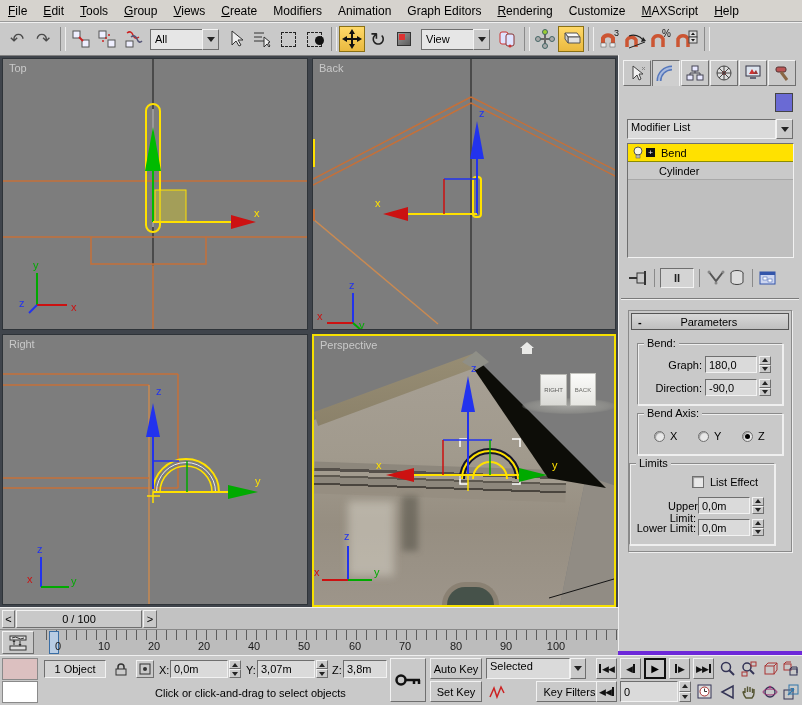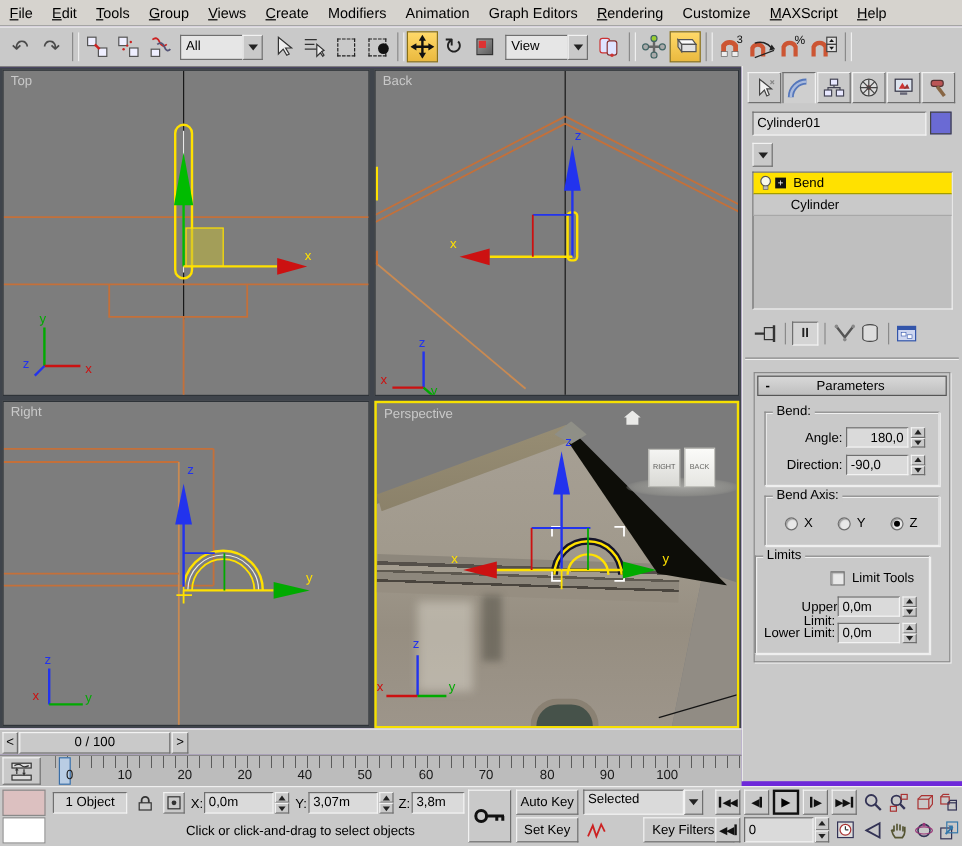--- a/index.html
+++ b/index.html
@@ -438,24 +438,24 @@
           <rect x="6" y="13" width="6" height="2" fill="#667"></rect>
         </svg>
     </div>
     <div class="tab raised" style="left:149px;">
       <svg width="18" height="18">
           <rect x="3" y="3" width="10" height="5" rx="2" fill="#b55" stroke="#533"></rect>
           <line x1="8" y1="8" x2="14" y2="16" stroke="#864" stroke-width="3"></line>
         </svg>
     </div>
 
-    <input class="field abs" style="left: 8px; top: 38px; width: 145px; height: 20px;" value="Cylinder01">
     <div class="abs raised" style="left:156px;top:38px;width:18px;height:19px;background:#6a6ad4;border:1px solid #444;"></div>
 
     <div class="abs" style="left:8px;top:64px;width:166px;height:20px;display:flex;">
+      <span class="field" style="flex:1;height:20px;">Modifier List</span>
       <span class="raised" style="width:17px;height:20px;display:flex;align-items:center;justify-content:center;">
           <span class="tri-dn"></span>
         </span>
     </div>
 
     <div class="abs sunken" style="left:8px;top:88px;width:167px;height:115px;background:#bfbfbf;">
       <div style="height:18px;background:#ffe100;display:flex;align-items:center;border-bottom:1px solid #8c8c00;">
         <svg width="12" height="14" style="margin:0 2px 0 4px;">
             <circle cx="6" cy="5" r="4" fill="#f8f8e8" stroke="#555"></circle>
             <rect x="4" y="9" width="4" height="3" fill="#bbb" stroke="#555" stroke-width=".5"></rect>
@@ -468,21 +468,21 @@
       </div>
     </div>
 
     <div class="abs" style="left:8px;top:210px;width:167px;height:26px;display:flex;align-items:center;">
       <svg width="22" height="18">
           <line x1="2" y1="9" x2="10" y2="9" stroke="#333" stroke-width="2"></line>
           <rect x="10" y="4" width="8" height="10" fill="#c9c9c9" stroke="#333"></rect>
           <line x1="18" y1="2" x2="18" y2="16" stroke="#333" stroke-width="2"></line>
         </svg>
       <span style="width:1px;height:18px;background:#8a8a8a;margin:0 5px;"></span>
-      <span class="sunken" style="position:static;width:22px;height:20px;display:flex;align-items:center;justify-content:center;font-weight:bold;color:#222;">II</span>
+      <span class="sunken" style="position:static;width:34px;height:20px;display:flex;align-items:center;justify-content:center;font-weight:bold;color:#222;">II</span>
       <span style="width:1px;height:18px;background:#8a8a8a;margin:0 5px;"></span>
       <svg width="22" height="18">
           <path d="M4 3 L11 12 L18 3" fill="none" stroke="#555" stroke-width="2"></path>
           <circle cx="4" cy="3" r="1.5" fill="#888"></circle>
           <circle cx="18" cy="3" r="1.5" fill="#888"></circle>
           <circle cx="11" cy="14" r="1.5" fill="#888"></circle>
         </svg>
       <svg width="20" height="18">
           <ellipse cx="10" cy="4" rx="6" ry="2.5" fill="#ddd" stroke="#444"></ellipse>
           <path d="M4 4 V13 A6 2.5 0 0 0 16 13 V4" fill="#ddd" stroke="#444"></path>
@@ -499,22 +499,22 @@
     <div class="abs" style="left:2px;top:243px;width:178px;height:2px;border-top:1px solid #7a7a7a;border-bottom:1px solid #efefef;"></div>
 
     <div class="abs" style="left:9px;top:255px;width:164px;height:242px;border:1px solid #8a8a8a;box-shadow:1px 1px 0 #efefef;">
       <div class="raised" style="position:absolute;left:2px;top:2px;width:158px;height:17px;display:flex;align-items:center;border:1px solid #555;background:linear-gradient(#d8d8d8,#bfbfbf);">
         <span style="margin:0 6px;font-weight:bold;">-</span>
         <span style="flex:1;text-align:center;margin-right:18px;">Parameters</span>
       </div>
 
       <div class="groupbox" style="left:8px;top:32px;width:146px;height:62px;">
         <span class="legend">Bend:</span>
-        <span class="abs" style="left:0;top:15px;width:64px;text-align:right;">Angle:</span>
-        <input class="field abs" style="left: 67px; top: 12px; width: 52px; height: 17px; text-align: right;" value="180,0">
+        <span class="abs" style="left:0;top:15px;width:64px;text-align:right;">Graph:</span>
+        <input class="field abs" style="left: 67px; top: 12px; width: 52px; height: 17px;" value="180,0">
         <div class="spinner abs" style="left:121px;top:12px;height:17px;">
             <span class="sup">
               <span class="tri-up-s"></span>
             </span>
             <span class="sdn">
               <span class="tri-dn-s"></span>
             </span>
           </div>
         <span class="abs" style="left:0;top:38px;width:64px;text-align:right;">Direction:</span>
         <input class="field abs" style="left: 67px; top: 35px; width: 52px; height: 17px;" value="-90,0">
@@ -541,21 +541,21 @@
         <div class="abs" style="left:104px;top:16px;display:flex;align-items:center;gap:5px;">
             <span class="radio sel"></span>
             <span>Z</span>
           </div>
       </div>
 
       <div class="groupbox" style="left:0;top:152px;width:146px;height:82px;">
         <span class="legend">Limits</span>
         <div class="abs" style="left:62px;top:12px;display:flex;align-items:center;gap:6px;">
             <span class="checkbox"></span>
-            <span>Limit Tools</span>
+            <span>List Effect</span>
           </div>
         <span class="abs" style="left:0;top:36px;width:66px;text-align:right;padding-left:38px;">Upper Limit:</span>
         <input class="field abs" style="left: 68px; top: 33px; width: 52px; height: 17px;" value="0,0m">
         <div class="spinner abs" style="left:122px;top:33px;height:17px;">
             <span class="sup">
               <span class="tri-up-s"></span>
             </span>
             <span class="sdn">
               <span class="tri-dn-s"></span>
             </span>

